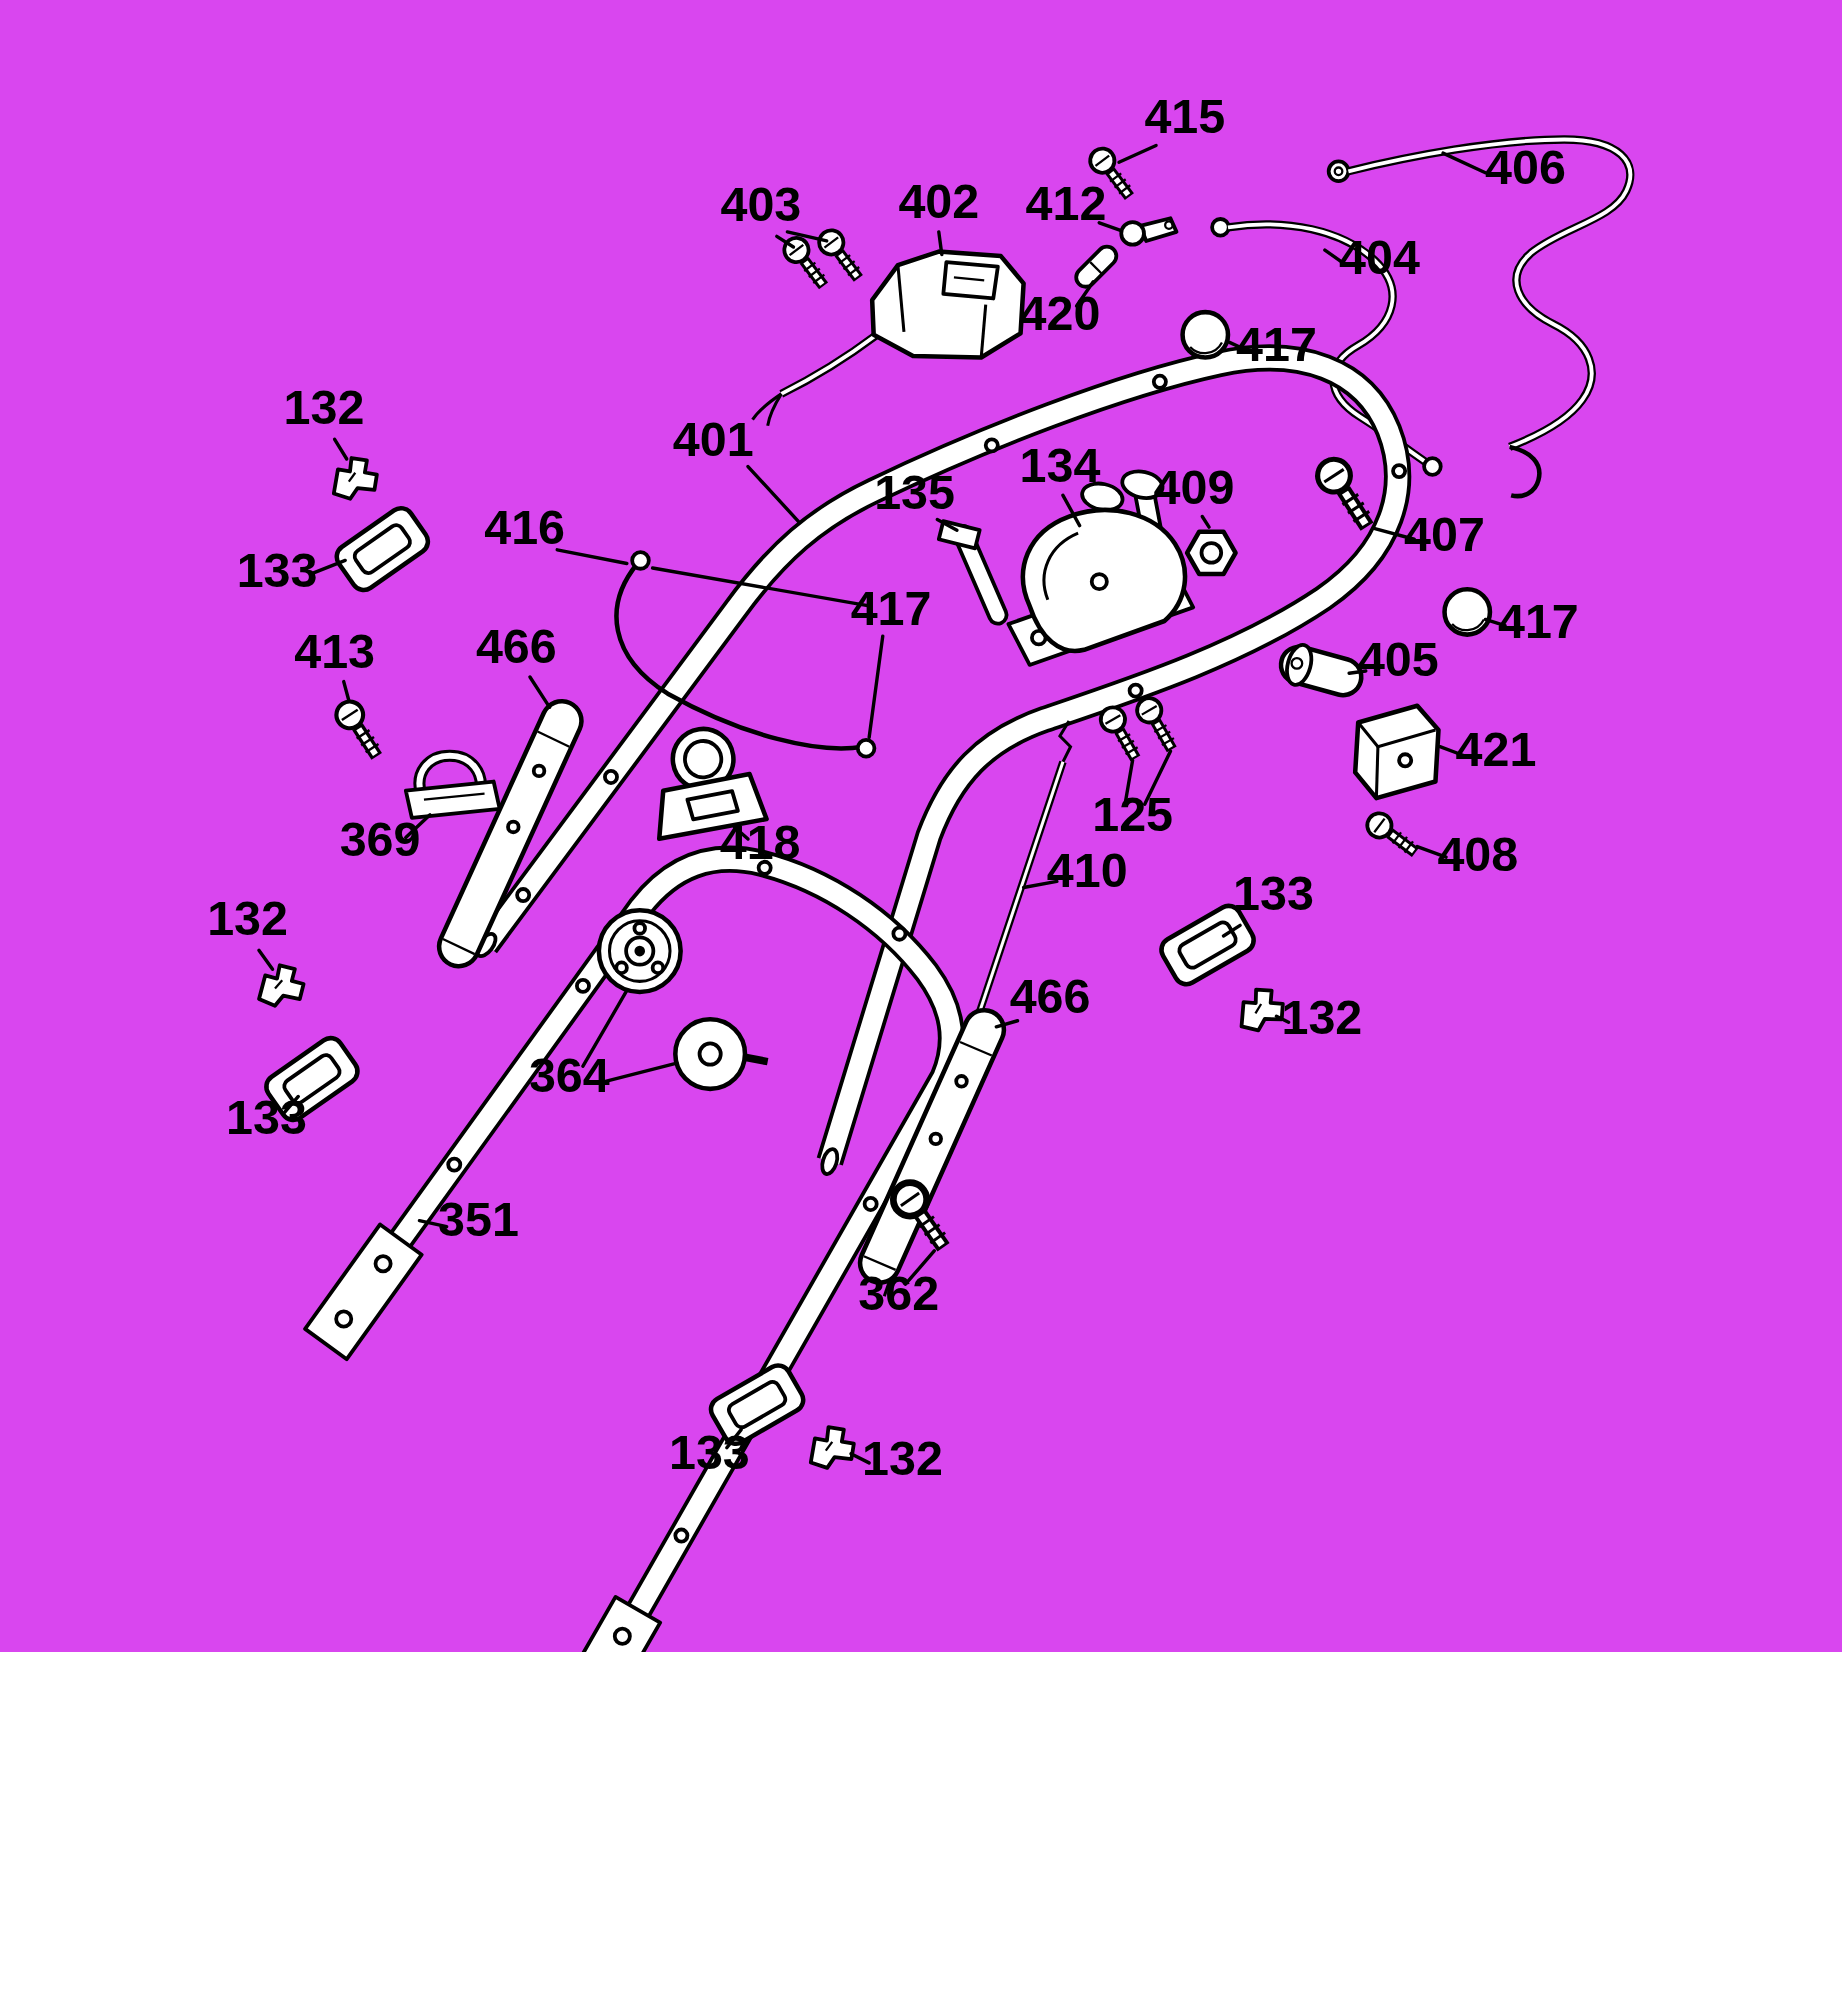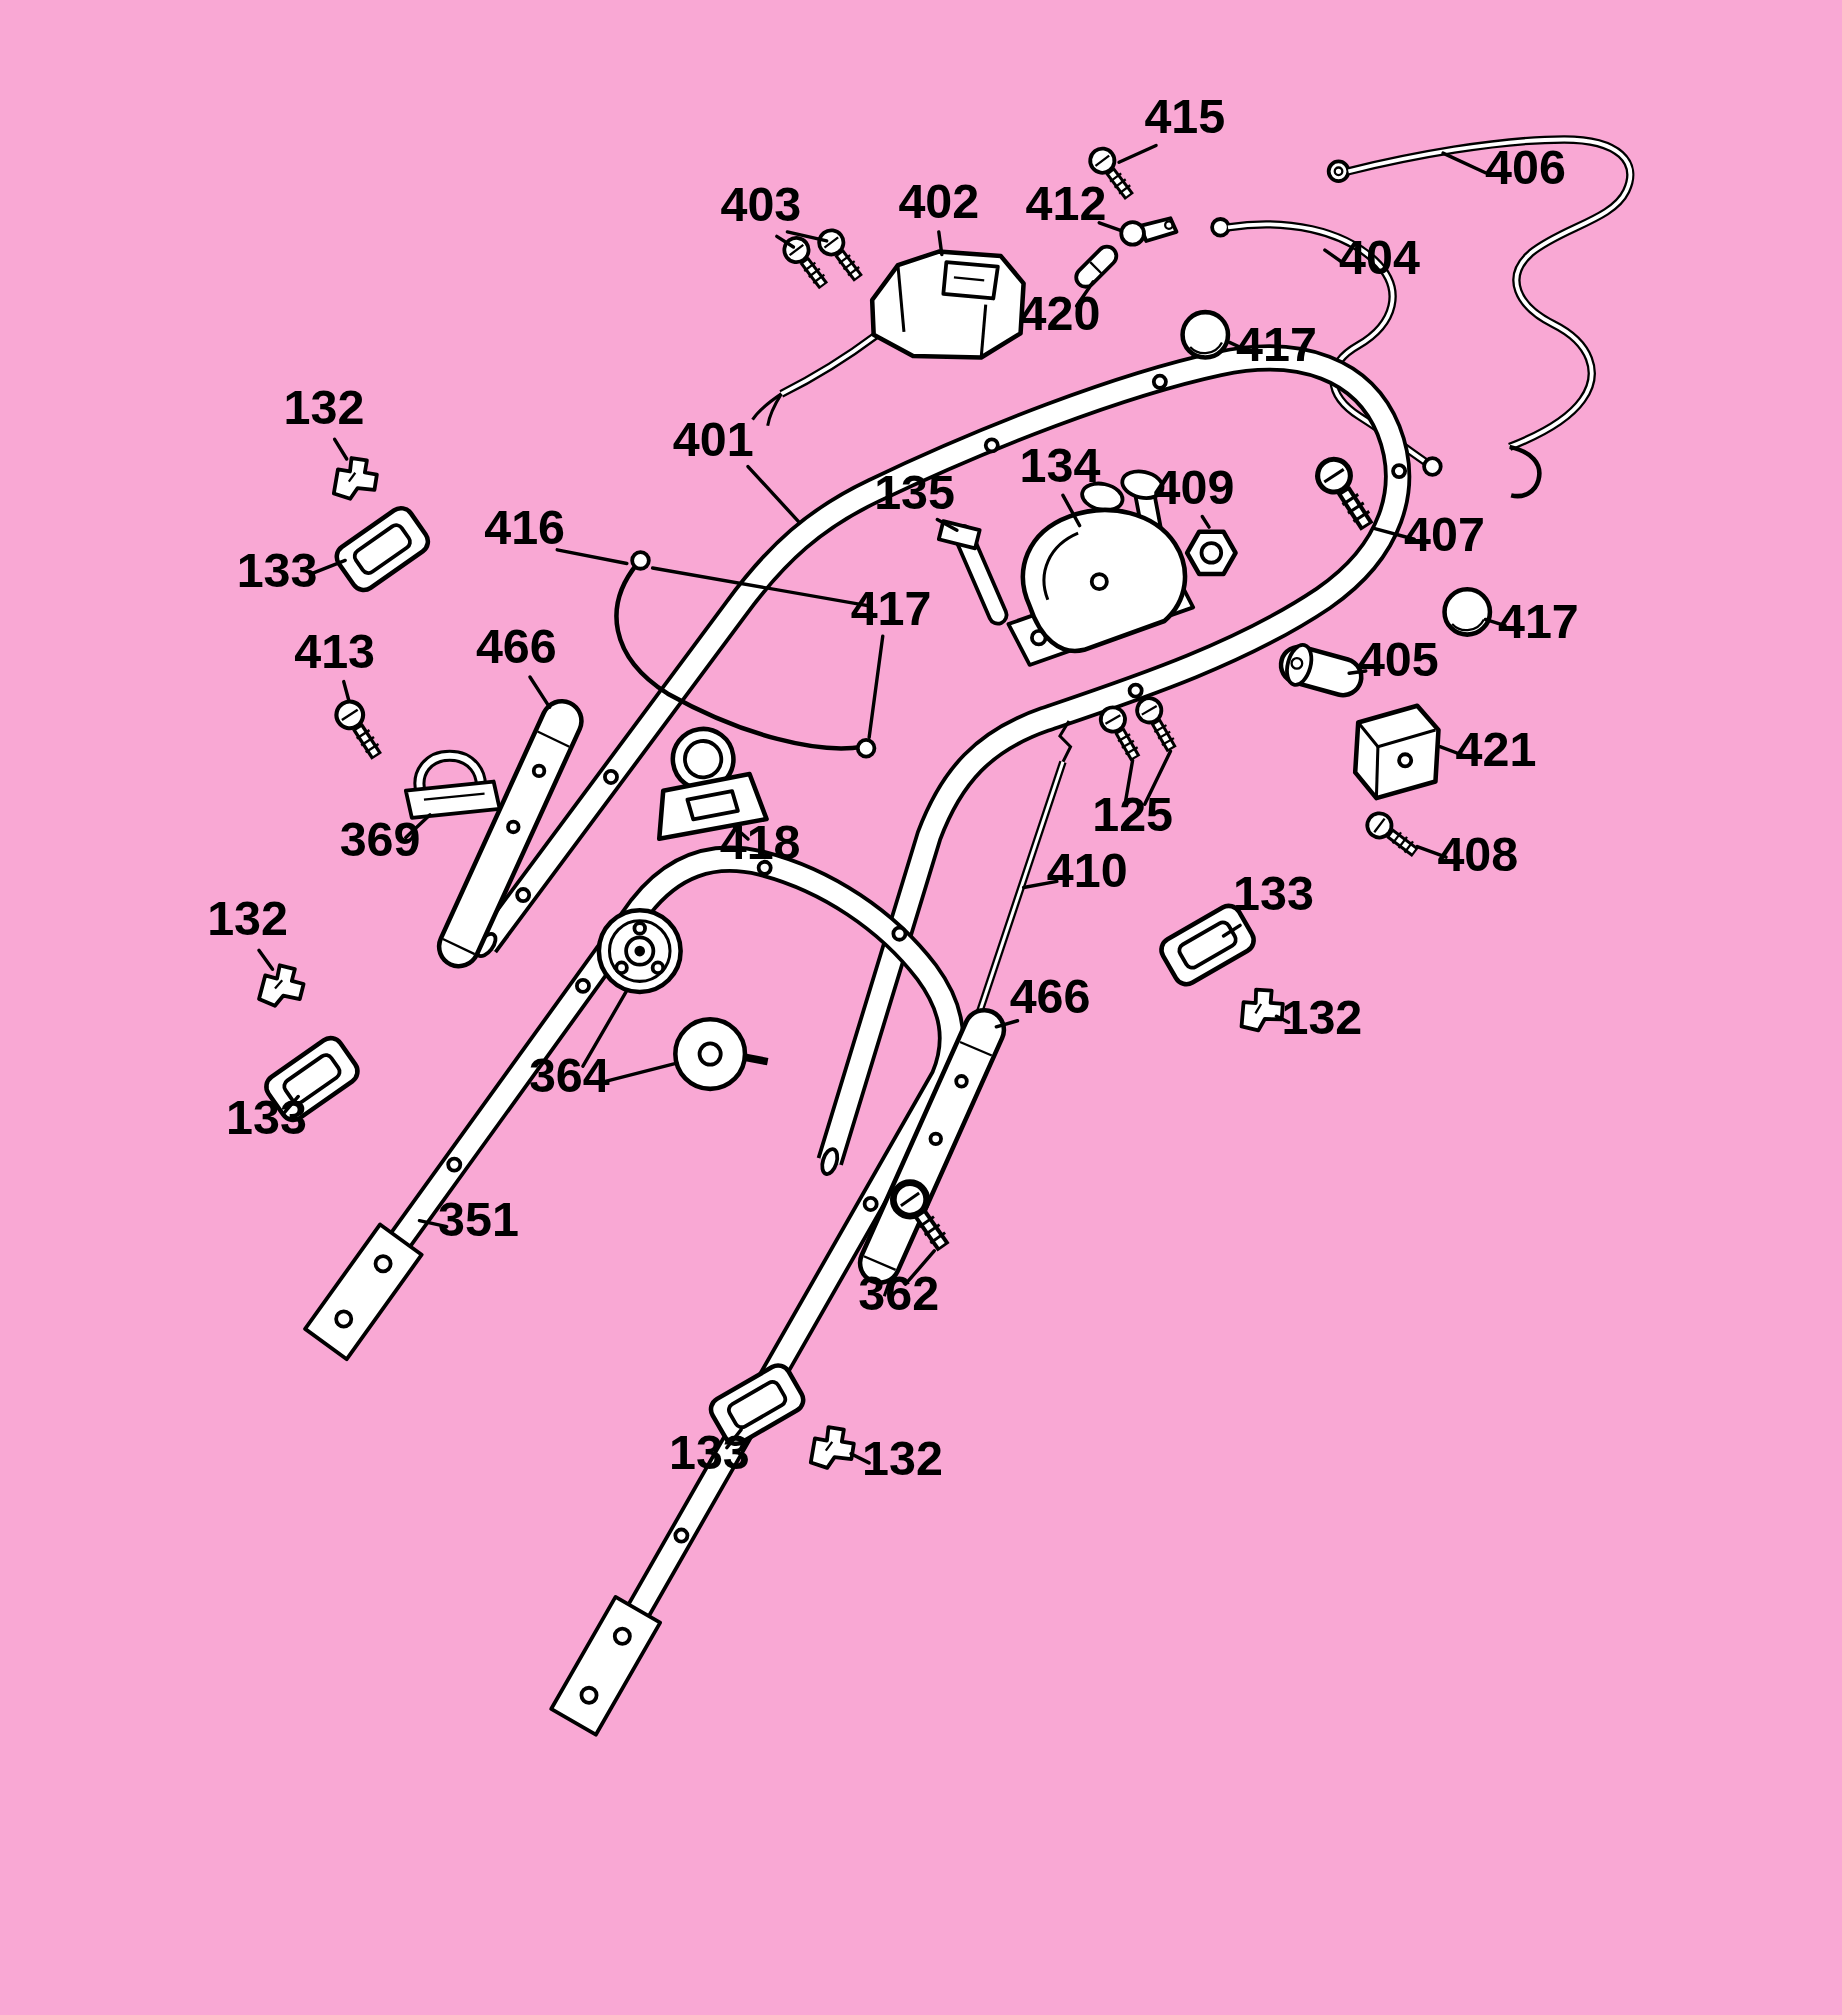--- a/index.html
+++ b/index.html
@@ -1,17 +1,17 @@
 <!DOCTYPE html>
 <html style="font-size:12px"><head>
 <meta charset="utf-8">
 <style>
   *{box-sizing:border-box}
   html,body{margin:0;padding:0;background:#fff}
-  .page{position:relative;width:1842px;height:2015px;background:#f9a8d4;overflow:hidden}
+  .page{position:relative;width:1842px;height:1652px;background:#d946ef;overflow:hidden}
   svg{display:block}
   .lbl{font-family:"Liberation Sans","DejaVu Sans",sans-serif;font-weight:700;font-size:64px;fill:#000;text-anchor:middle}
   .ldr{stroke:#000;stroke-width:4.5;fill:none;stroke-linecap:round}
   .o36{stroke:#000;stroke-width:36;fill:none}
   .i26{stroke:#fff;stroke-width:26;fill:none}
   .o58{stroke:#000;stroke-width:58;fill:none;stroke-linecap:round}
   .i46{stroke:#fff;stroke-width:46;fill:none;stroke-linecap:round}
   .o30{stroke:#000;stroke-width:30;fill:none;stroke-linecap:round}
   .i20{stroke:#fff;stroke-width:20;fill:none;stroke-linecap:round}
   .o54{stroke:#000;stroke-width:54;fill:none;stroke-linecap:round}

